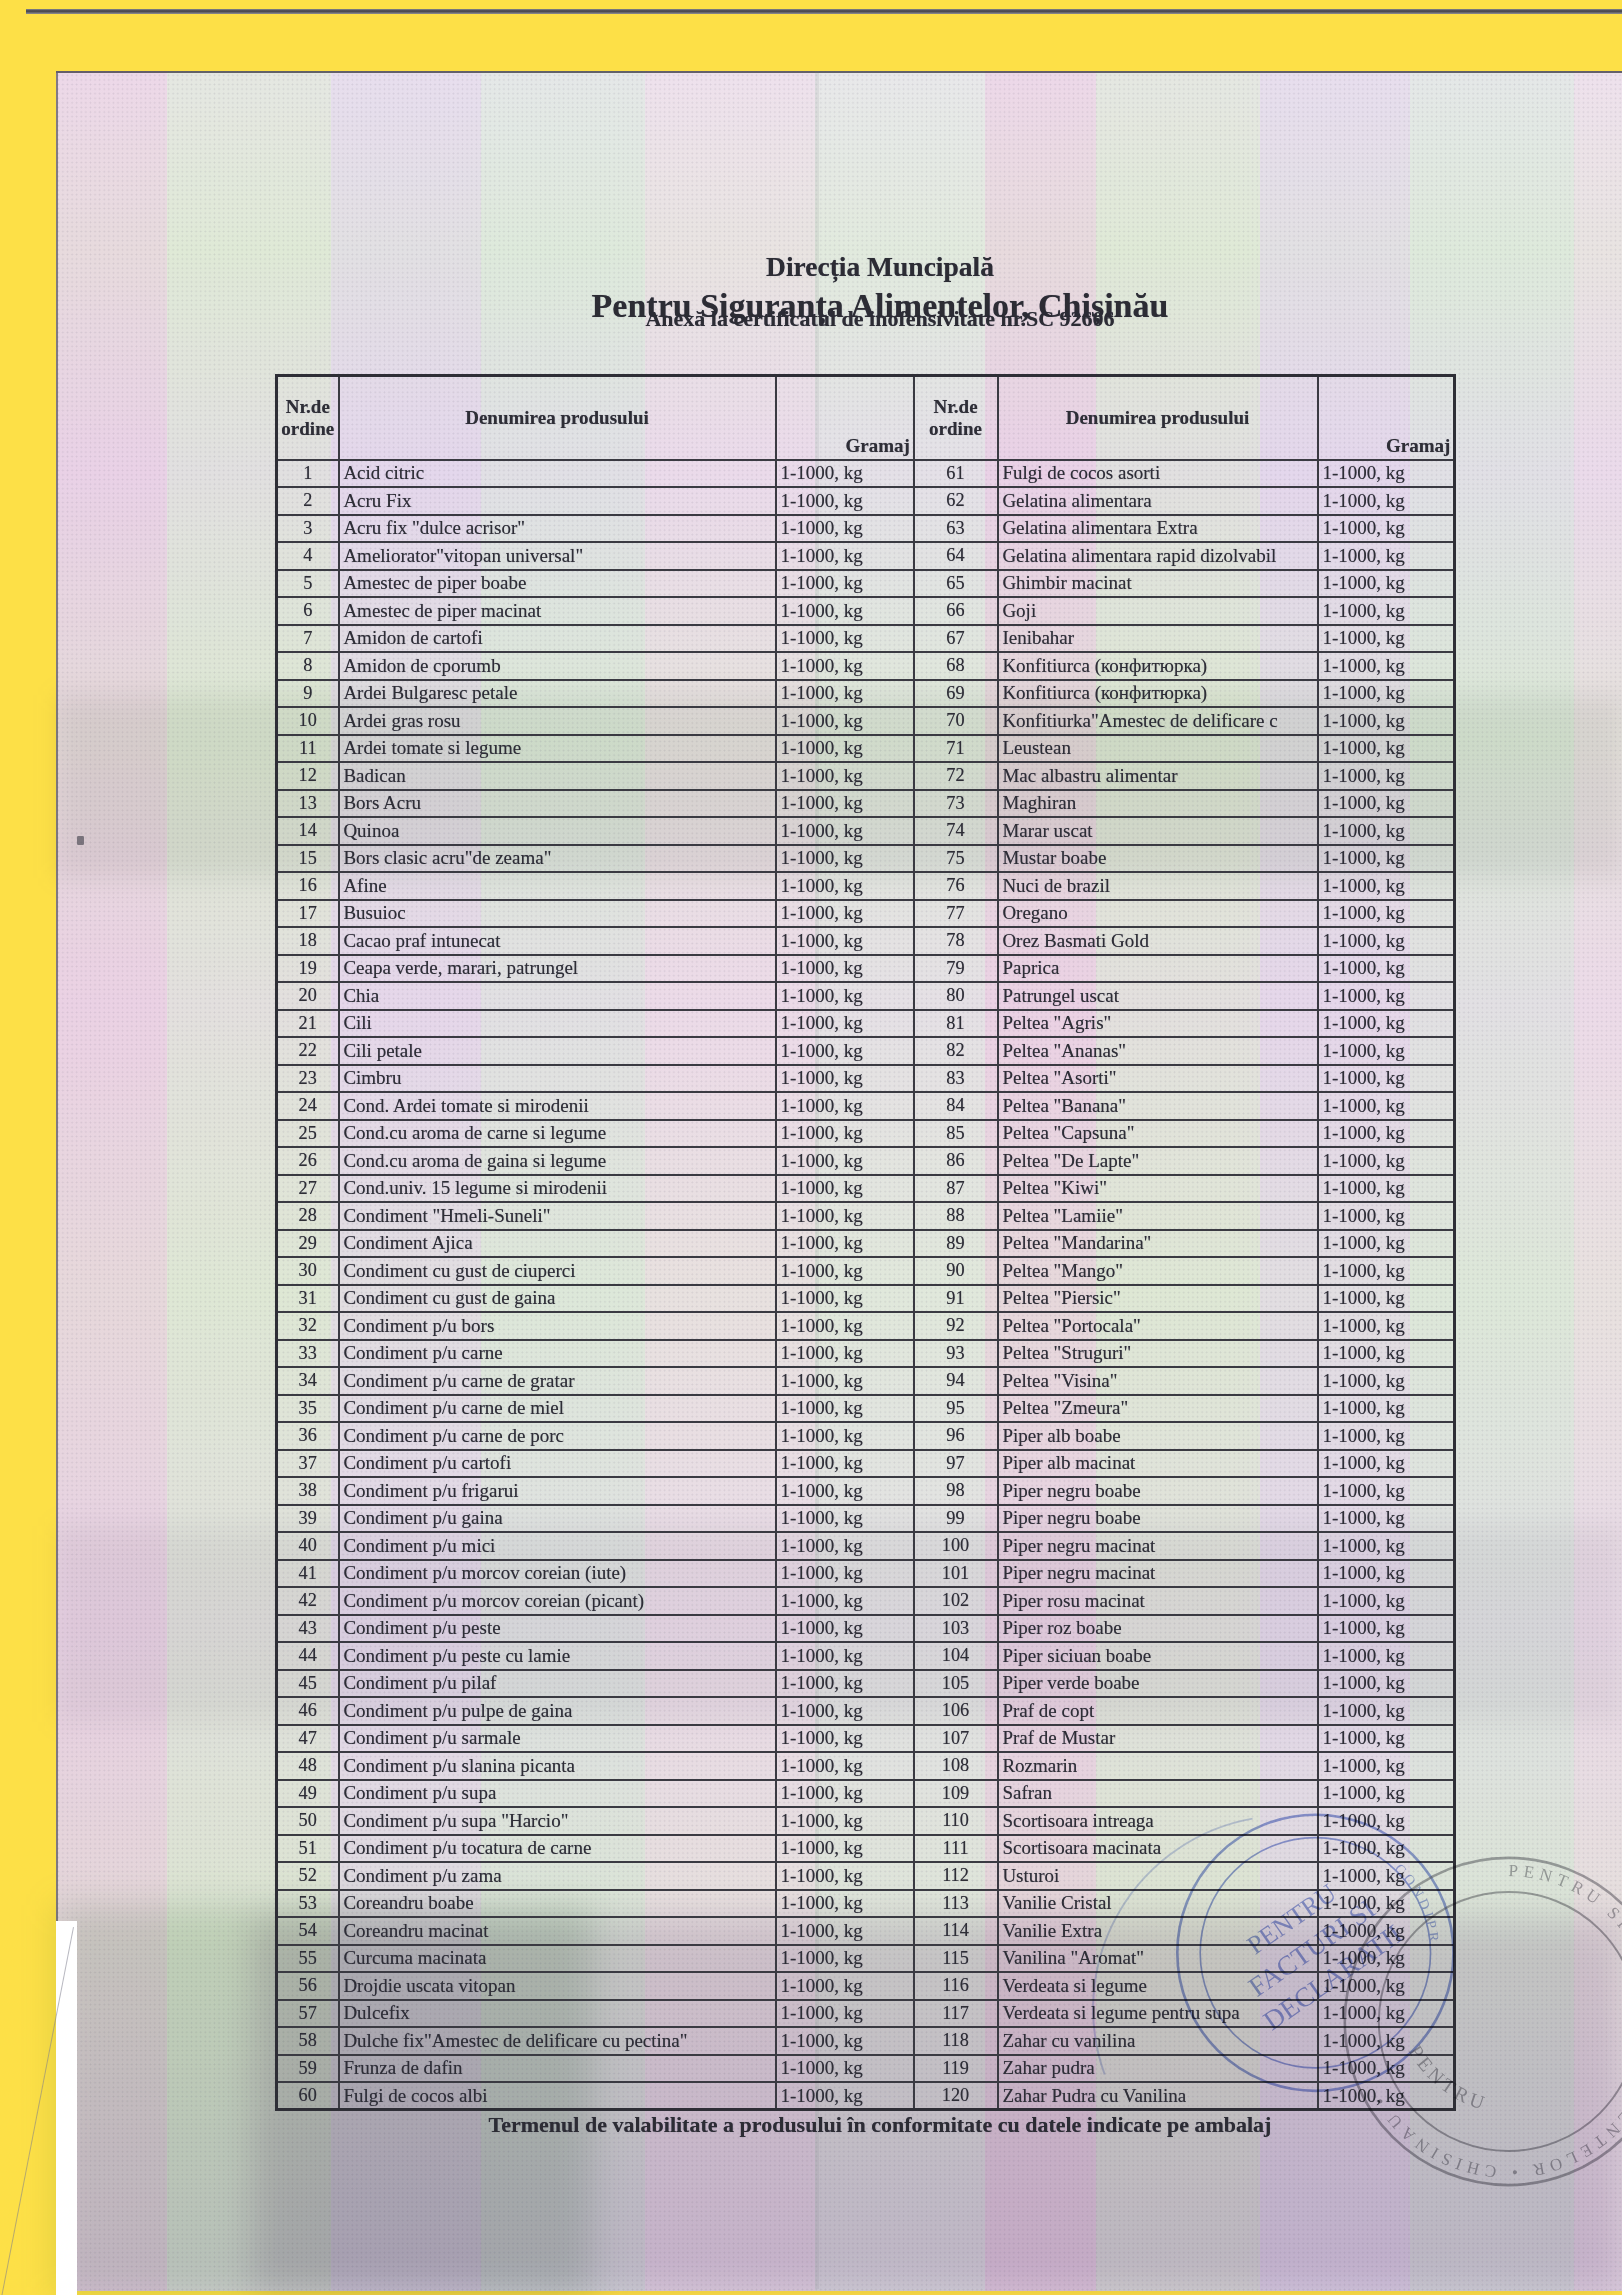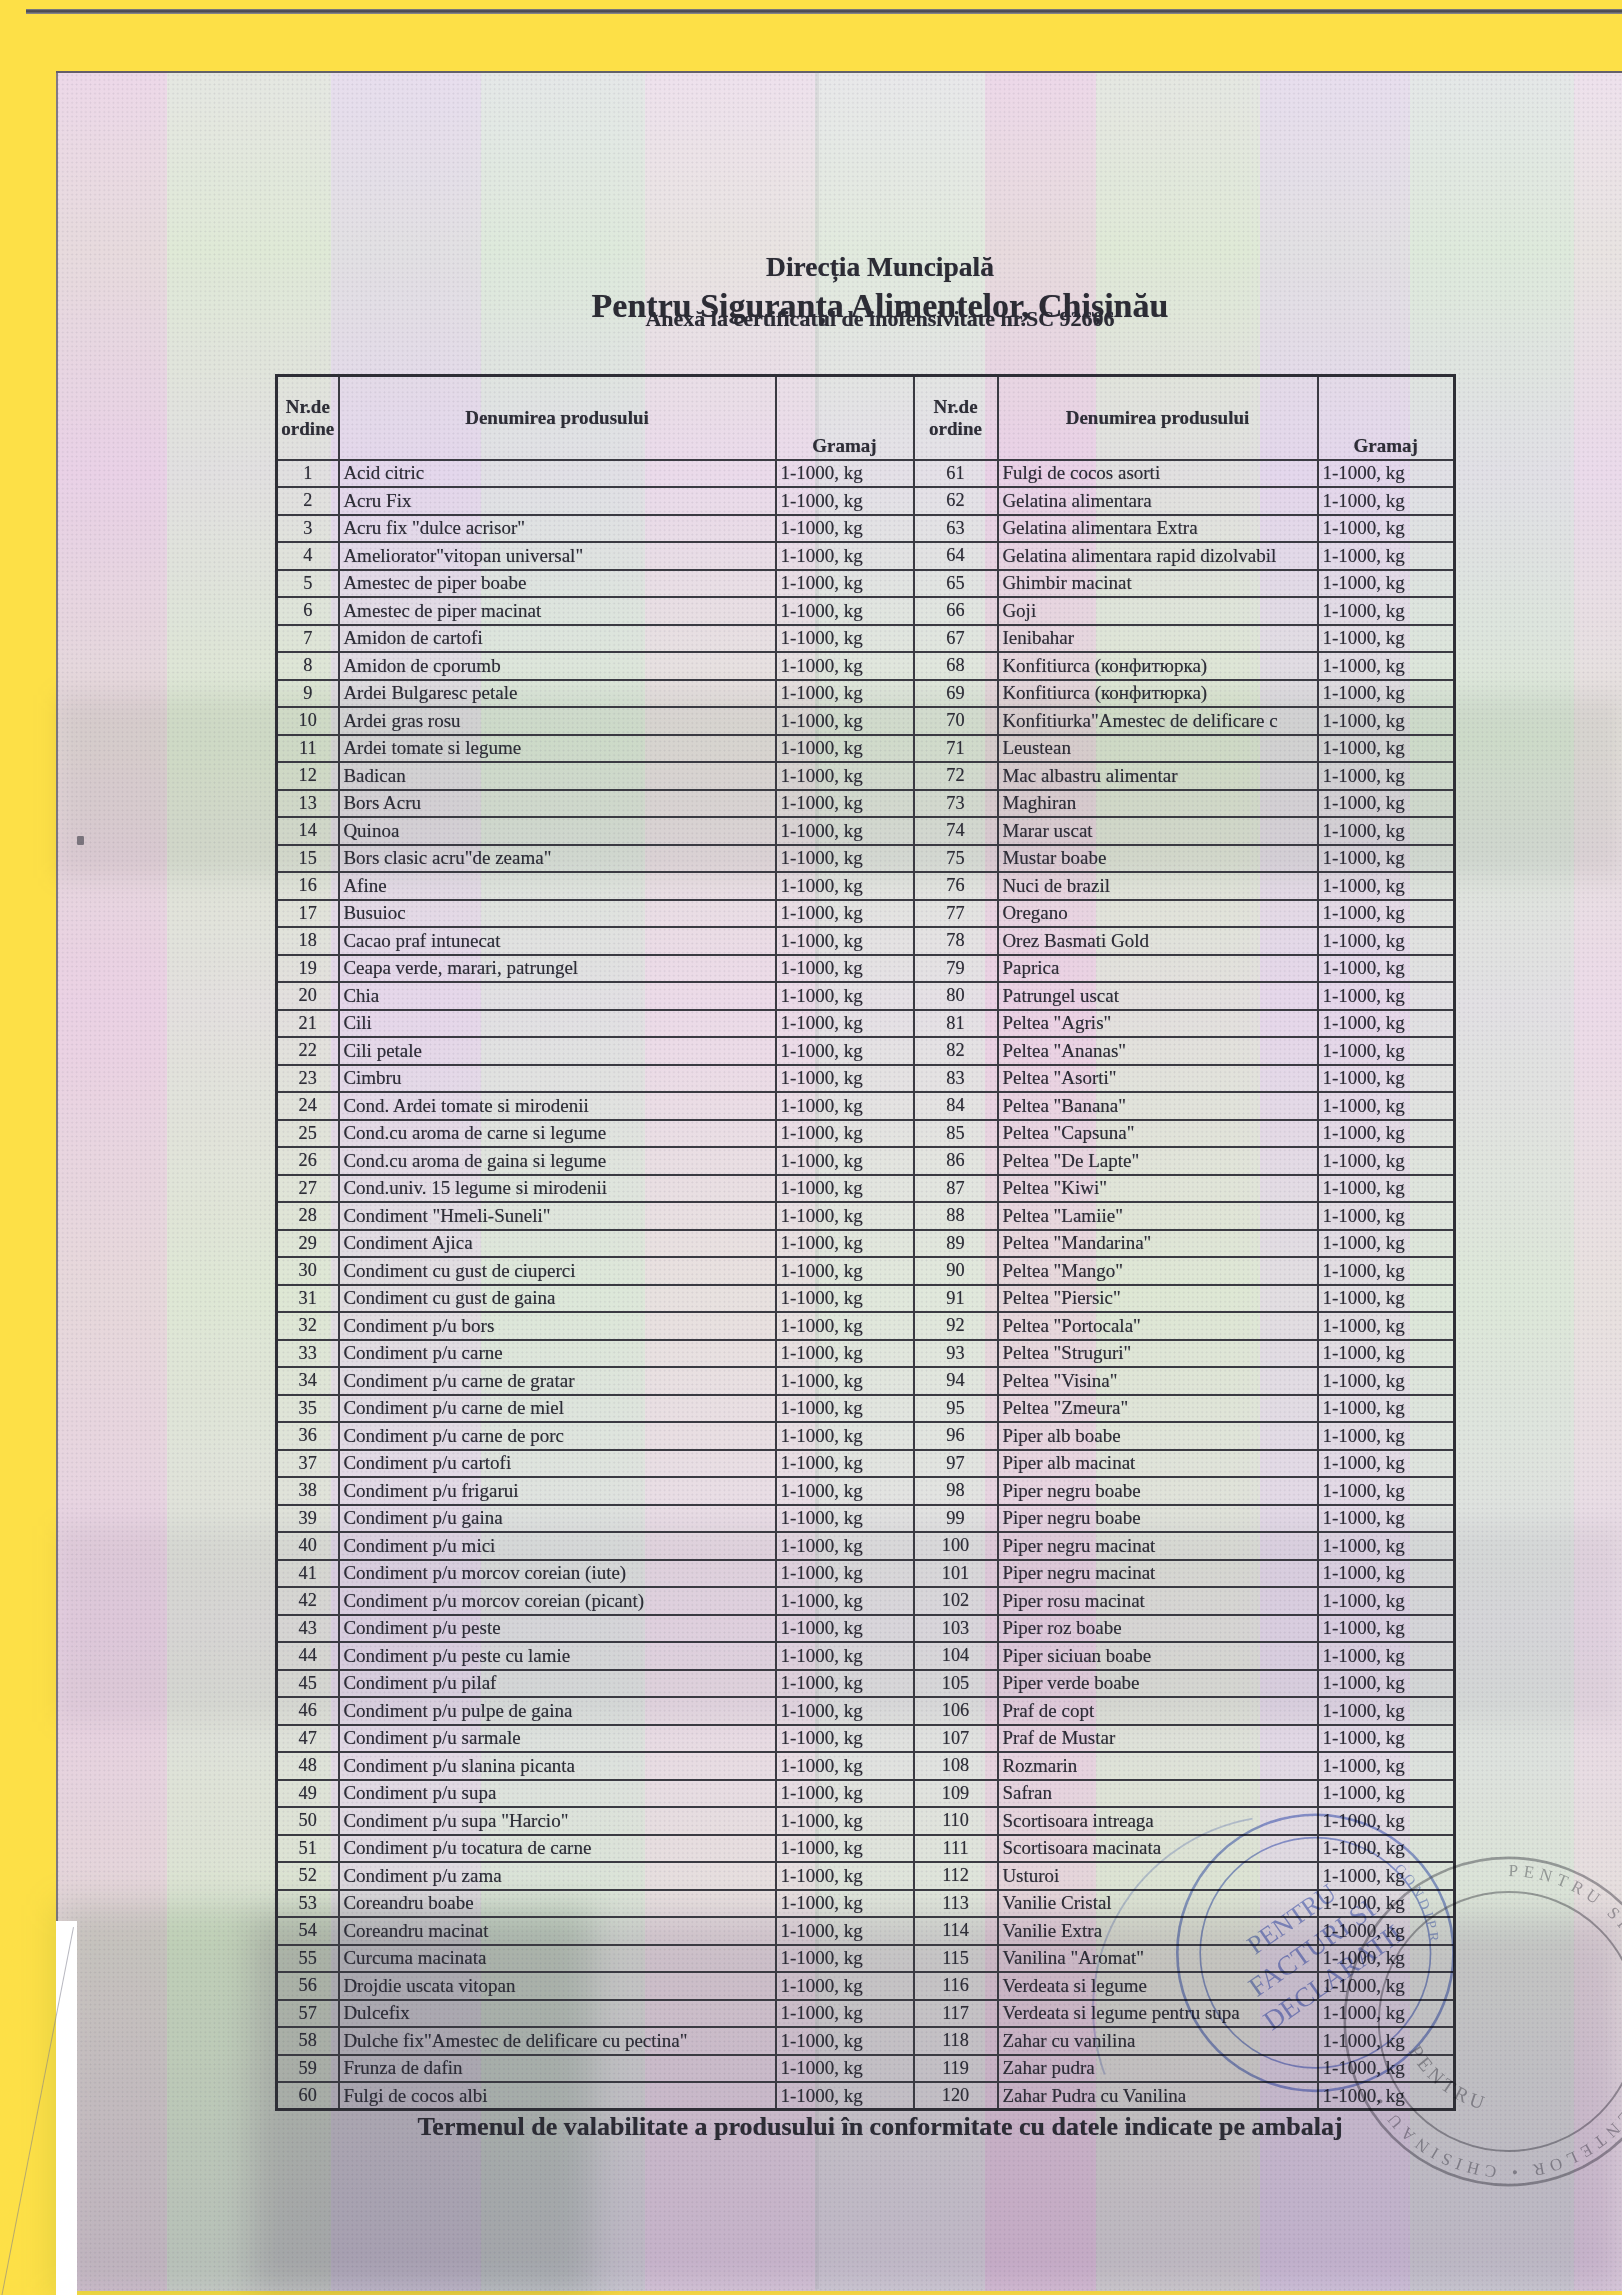--- a/index.html
+++ b/index.html
@@ -37,29 +37,29 @@
   .t2{top:287px;font-size:34px}
   .t3{top:306px;font-size:22px}
 
   table.cert{position:absolute;left:275px;top:374px;width:1178px;border-collapse:collapse;
              table-layout:fixed;border:3.3px solid #2e2e36}
   table.cert th, table.cert td{border:2px solid #3a3a42;color:#2e2e36;
              text-shadow:0 0 0.7px rgba(45,45,75,.55);overflow:hidden;white-space:nowrap}
   table.cert th{font-size:19px;font-weight:bold;padding:1.3px 2.6px}
   th.h-nr{text-align:center;font-size:17px;line-height:1.15}
   th.h-name{text-align:center}
-  th.h-gram{vertical-align:bottom;text-align:center;padding-left:3.9px;padding-bottom:1.3px}
+  th.h-gram{vertical-align:bottom;text-align:right;padding-left:3.9px;padding-bottom:1.3px}
   thead tr{height:84px}
   tbody tr{height:27.5px}
   td.c-num{text-align:center;font-size:18.3px}
   td.c-name{text-align:left;font-size:19px;padding:0 3.9px}
   td.c-gram{text-align:left;font-size:19px;padding:0 3.9px}
 
   .footer-note{position:absolute;left:291px;top:2112px;width:1178px;text-align:center;
-               font-size:26px;font-weight:bold;color:#2c2c34;text-shadow:0 0 0.7px rgba(40,40,70,.6)}
+               font-size:22px;font-weight:bold;color:#2c2c34;text-shadow:0 0 0.7px rgba(40,40,70,.6)}
   .stamps{position:absolute;left:1047px;top:1799px;width:576px;height:496px;mix-blend-mode:multiply}
 </style>
 </head>
 <body>
 
 <div class="canvas">
   <div class="top-rule"></div>
 
   <div class="sheet">
     <div class="smudge band1"></div>

